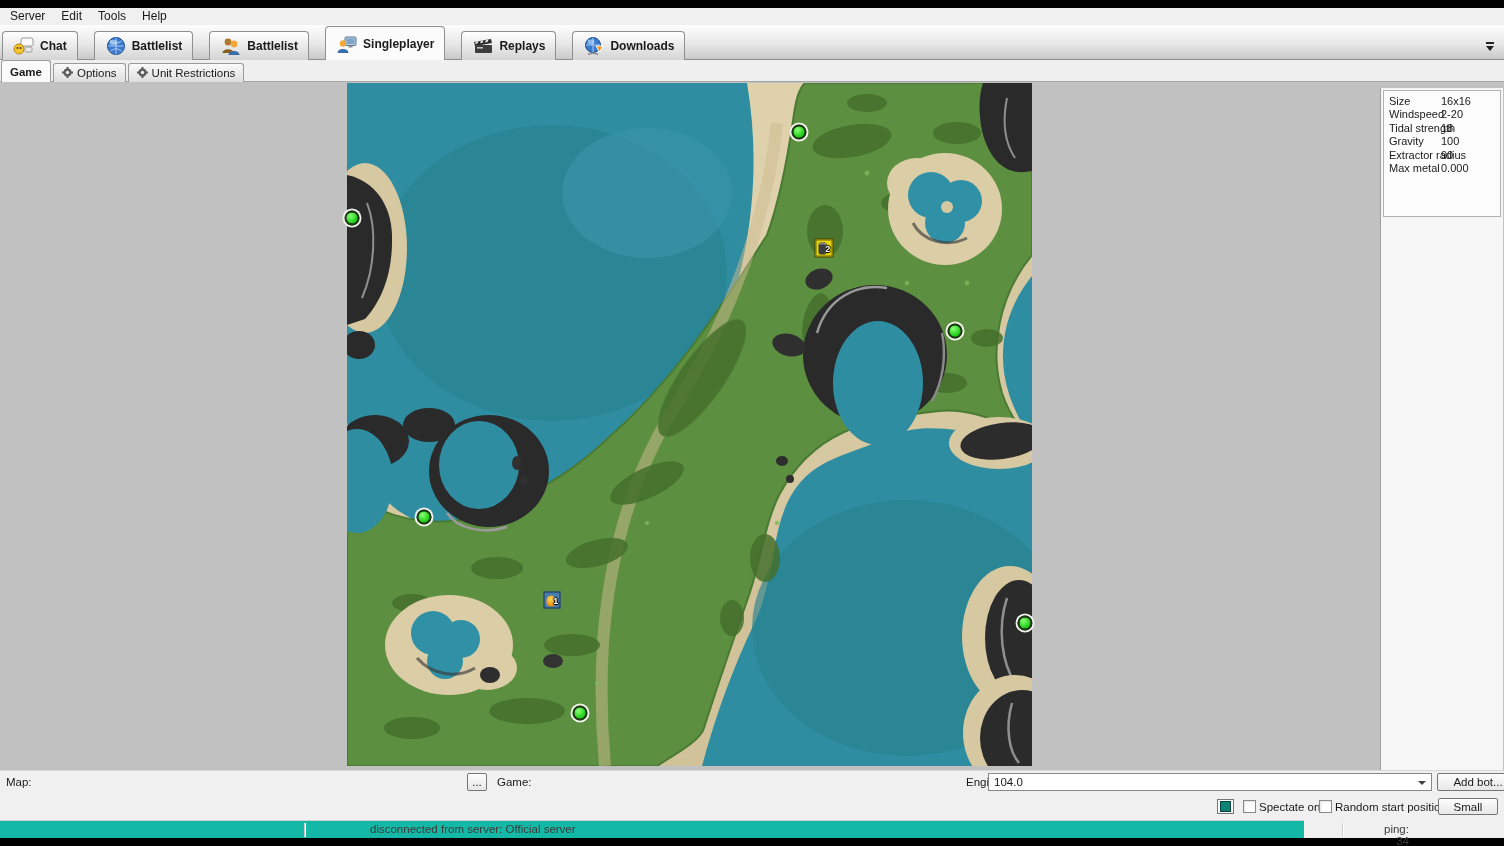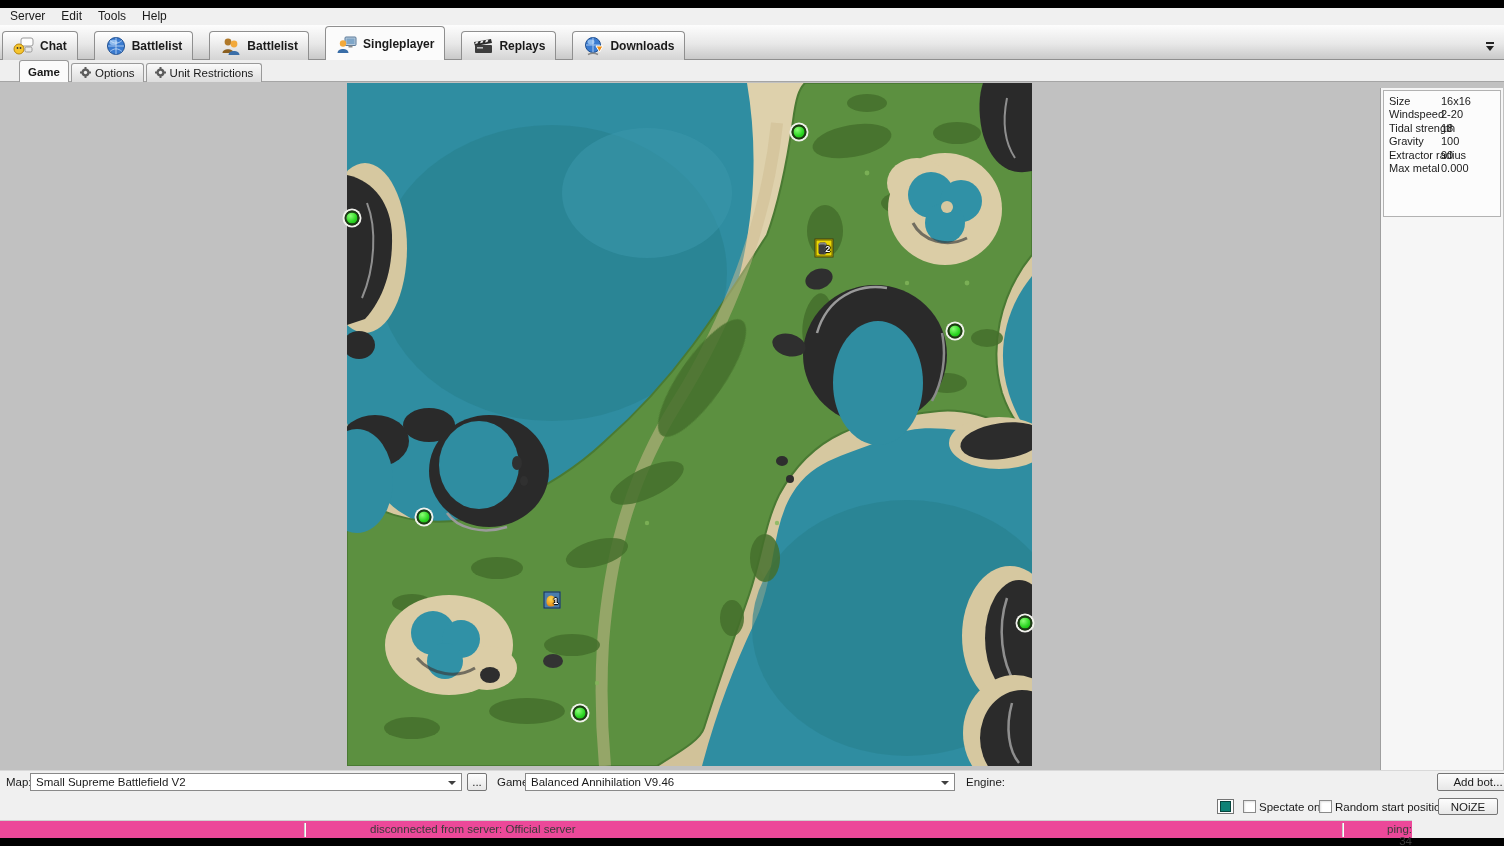--- a/index.html
+++ b/index.html
@@ -24,21 +24,21 @@
   .tab.selected{height:33px;background:#fbfbfb;z-index:3;}
   .tab .ticon{width:22px;height:20px;display:inline-flex;align-items:center;justify-content:center;}
   .overflow-btn{position:absolute;right:8px;top:16px;width:12px;height:12px;}
   .overflow-btn .bar{position:absolute;left:2px;top:1px;width:8px;height:2px;background:#222;}
   .overflow-btn .tri{position:absolute;left:2px;top:5px;width:0;height:0;
        border-left:4px solid transparent;border-right:4px solid transparent;border-top:5px solid #222;}
 
   
   .subtabstrip{position:absolute;left:0;top:52px;width:100%;height:22px;background:#efefef;
                border-bottom:1px solid #a5a5a5;box-sizing:border-box;}
-  .subtabs{position:absolute;left:19px;bottom:-1px;display:flex;align-items:flex-end;gap:2px;}
+  .subtabs{position:absolute;left:1px;bottom:-1px;display:flex;align-items:flex-end;gap:2px;}
   .subtab{height:18px;display:flex;align-items:center;gap:4px;padding:0 8px;
           border:1px solid #9a9a9a;border-bottom:none;border-radius:3px 3px 0 0;
           background:linear-gradient(#fafafa,#ddd);font-size:11.5px;}
   .subtab.selected{height:21px;background:#fbfbfb;font-weight:bold;z-index:3;}
 
   
   .main{position:absolute;left:0;top:74px;width:1504px;height:688px;background:#c1c1c1;}
 
   .mapwrap{position:absolute;left:347px;top:1px;width:685px;height:683px;}
   .mapwrap svg{position:absolute;left:0;top:0;width:100%;height:100%;}
@@ -83,21 +83,21 @@
        border-radius:2px;box-sizing:border-box;font-size:11.5px;display:flex;
        align-items:center;justify-content:center;}
   .checkbox{position:absolute;top:6px;width:13px;height:13px;background:#fff;border:1px solid #8a8a8a;
        box-sizing:border-box;box-shadow:inset 1px 1px 2px rgba(0,0,0,.12);}
   .cb-label{position:absolute;top:7px;font-size:11.5px;}
   .colorbtn{position:absolute;left:1217px;top:5px;width:17px;height:15px;background:#fdfdfd;
        border:1px solid #757575;box-sizing:border-box;display:flex;align-items:center;justify-content:center;}
   .colorbtn .swatch{width:9px;height:9px;border:1px solid #06443c;}
 
   
-  .statusbar{position:absolute;left:0;top:812px;width:1412px;height:18px;background:#ec4899;
+  .statusbar{position:absolute;left:0;top:812px;width:1304px;height:18px;background:#14b8a6;
              border-top:1px solid #cfcfcf;box-sizing:border-box;font-size:11.5px;color:#3a3a3a;}
   .statusbar .sep{position:absolute;top:2px;width:1px;height:14px;background:#cccccc;box-shadow:1px 0 0 #fff;}
   .status-left{position:absolute;left:370px;top:2px;}
   .status-right{position:absolute;left:1384px;top:2px;text-align:right;}
 </style>
 </head>
 <body>
 
 <div class="screen">
 <div class="win">
@@ -365,48 +365,44 @@
         <div class="inforow">
               <span class="lbl">Max metal</span>
               <span class="val">0.000</span>
             </div>
       </div>
     </div>
   </div>
 
   <div class="row1">
     <span class="ctl-label" style="left:6px">Map:</span>
-    <div class="combo" style="left:30px;width:432px">
-      <span>Small Supreme Battlefield V2</span>
-          <span class="arrow"></span>
-    </div>
     <div class="btn" style="left:467px;top:2px;width:20px;height:18px">
       <span>...</span>
     </div>
     <span class="ctl-label" style="left:497px">Game:</span>
-    <div class="combo" style="left:525px;width:430px">
-      <span>Balanced Annihilation V9.46</span>
+    <span class="ctl-label" style="left:966px">Engine:</span>
+    <div class="combo" style="left:988px;width:444px">
+      <span>104.0</span>
           <span class="arrow"></span>
     </div>
-    <span class="ctl-label" style="left:966px">Engine:</span>
     <div class="btn" style="left:1437px;top:2px;width:82px;height:18px">
       <span>Add bot...</span>
     </div>
   </div>
 
   <div class="row2">
     <div class="colorbtn">
       <span class="swatch" style="background:#0e8276"></span>
     </div>
     <span class="checkbox" style="left:1243px"></span>
     <span class="cb-label" style="left:1259px">Spectate only</span>
     <span class="checkbox" style="left:1319px"></span>
     <span class="cb-label" style="left:1335px">Random start positions</span>
     <div class="btn" style="left:1438px;top:4px;width:60px;height:17px">
-      <span>NOiZE</span>
+      <span>Small</span>
     </div>
   </div>
 
   <div class="statusbar">
     <span class="sep" style="left:304px"></span>
     <span class="sep" style="left:1342px"></span>
     <span class="status-left">disconnected from server: Official server</span>
     <span class="status-right">ping: 34 ms</span>
   </div>
 

